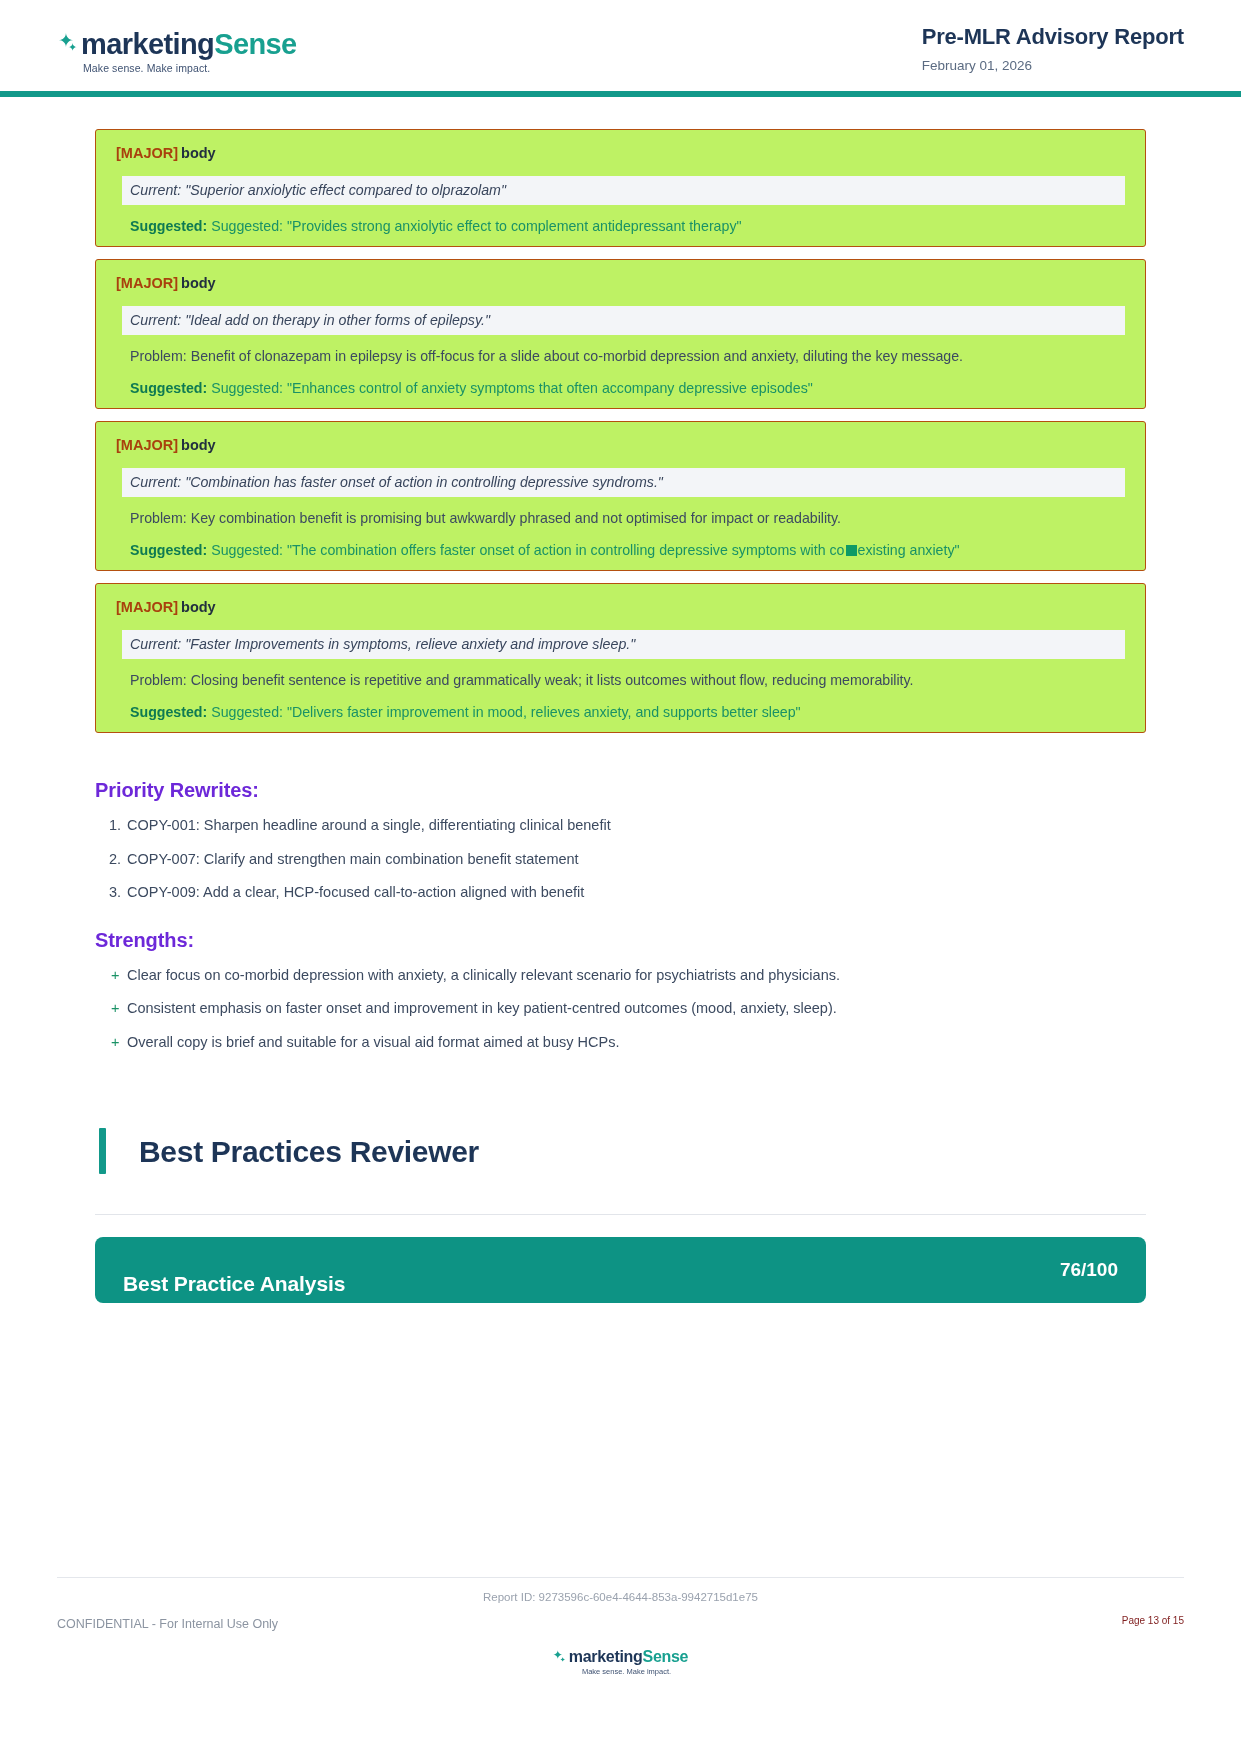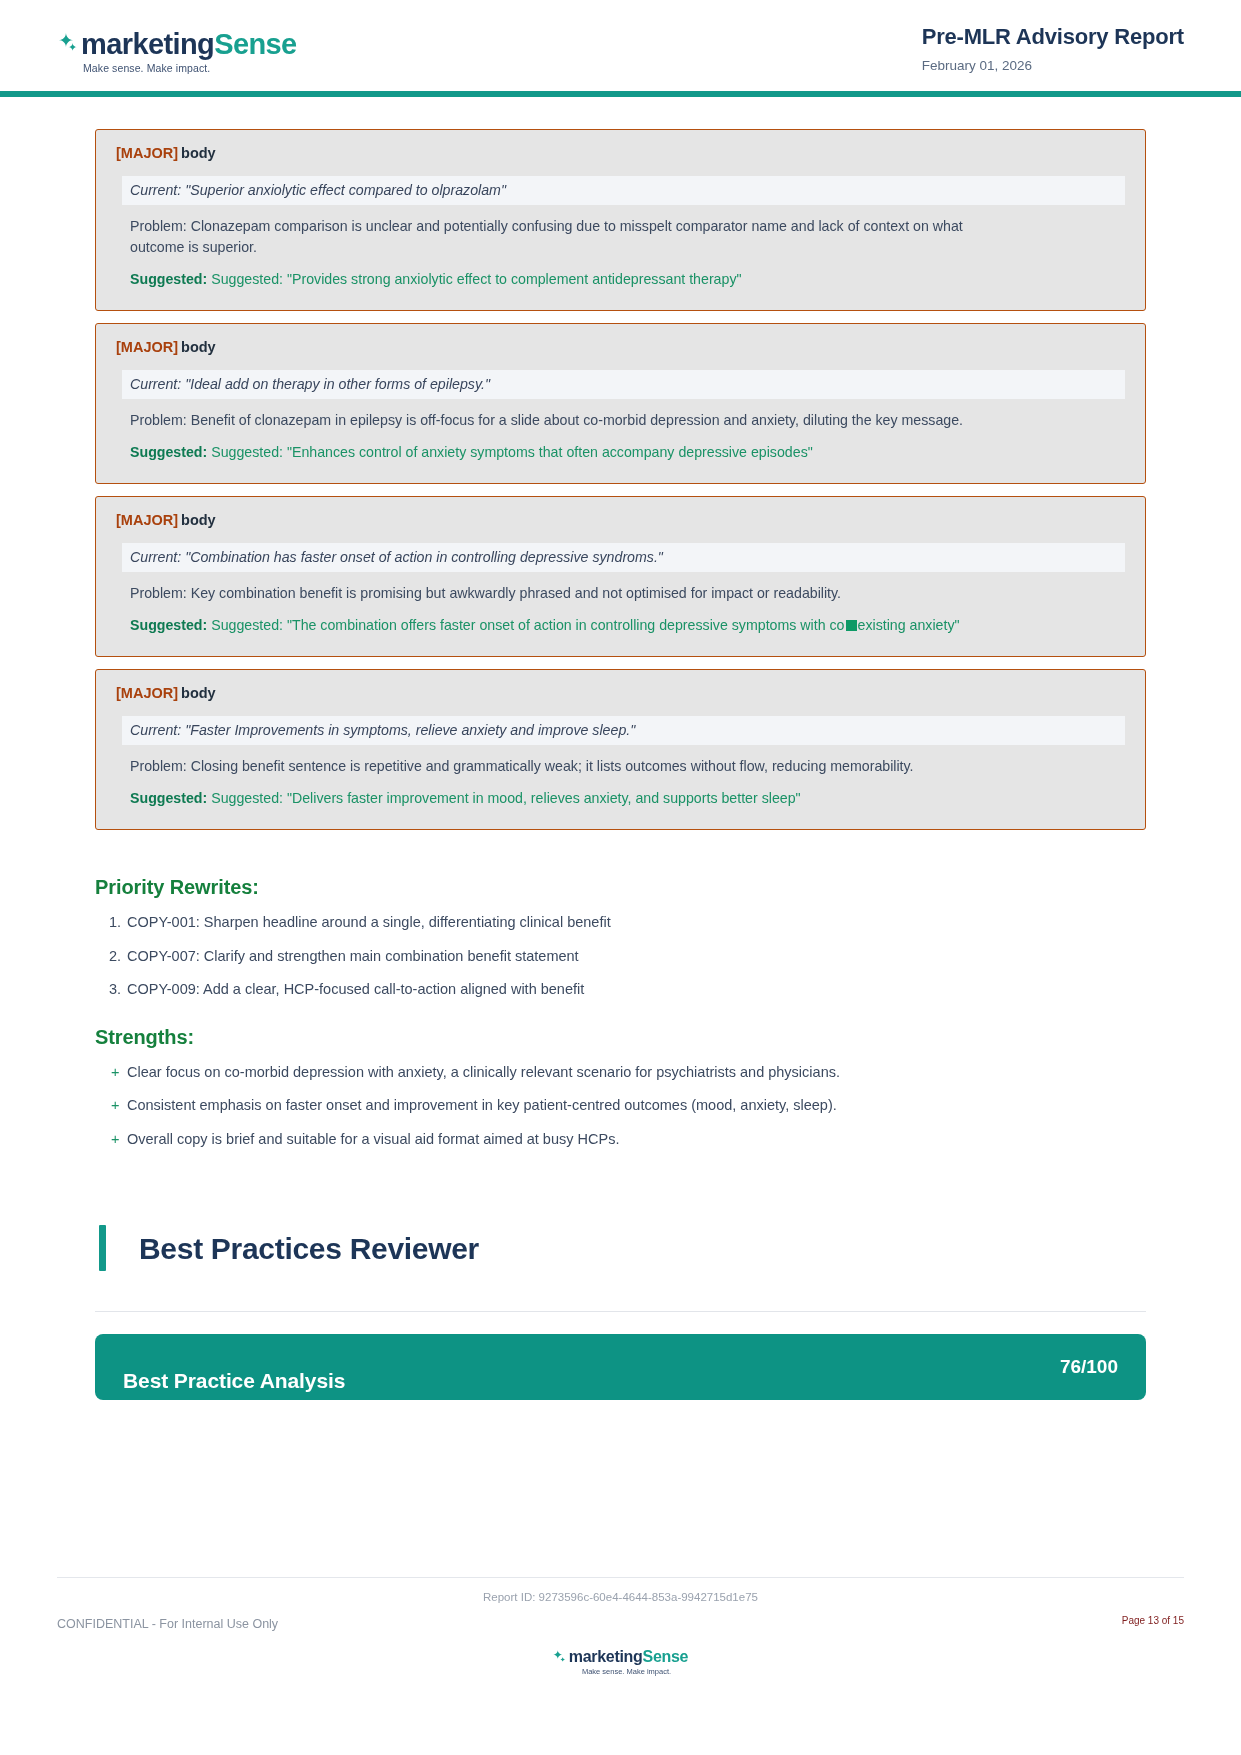--- a/index.html
+++ b/index.html
@@ -108,23 +108,23 @@
     bottom: 280px;
     padding: 0;
   }
   .content-inner {
     padding: 32px 95px 0 95px;
   }
 
   
   .finding-card {
     border: 1.6px solid #b5500f;
-    background: #e5e5e5;
+    background: #bef264;
     border-radius: 3px;
-    padding: 14px 20px 20px 20px;
+    padding: 14px 20px 9px 20px;
     margin-bottom: 12px;
   }
   .finding-head {
     font-size: 14.5px;
     margin-bottom: 13px;
     line-height: 1.3;
   }
   .sev-tag {
     color: #a9410d;
     font-weight: 700;
@@ -172,21 +172,21 @@
     margin: 0 1px;
   }
 
   
   .subsection {
     margin-top: 46px;
   }
   .subsection-title {
     font-size: 20px;
     font-weight: 700;
-    color: #15803d;
+    color: #6d28d9;
     margin: 0 0 14px 0;
     letter-spacing: -0.1px;
   }
   .ordered-list {
     margin: 0;
     padding: 0;
     list-style: none;
   }
   .ordered-list li {
     font-size: 14.5px;
@@ -386,21 +386,20 @@
 <div class="content">
   <div class="content-inner">
 
     <div>
 
       <div class="finding-card">
         <div class="finding-head">
           <span class="sev-tag">[MAJOR]</span><span class="finding-field">body</span>
         </div>
         <div class="current-line">Current: "Superior anxiolytic effect compared to olprazolam"</div>
-        <div class="problem-line">Problem: Clonazepam comparison is unclear and potentially confusing due to misspelt comparator name and lack of context on what outcome is superior.</div>
         <div class="suggested-line">
           <span class="suggested-label">Suggested:</span>
           <span>Suggested: "Provides strong anxiolytic effect to complement antidepressant therapy"</span>
         </div>
       </div>
 
       <div class="finding-card">
         <div class="finding-head">
           <span class="sev-tag">[MAJOR]</span><span class="finding-field">body</span>
         </div>

